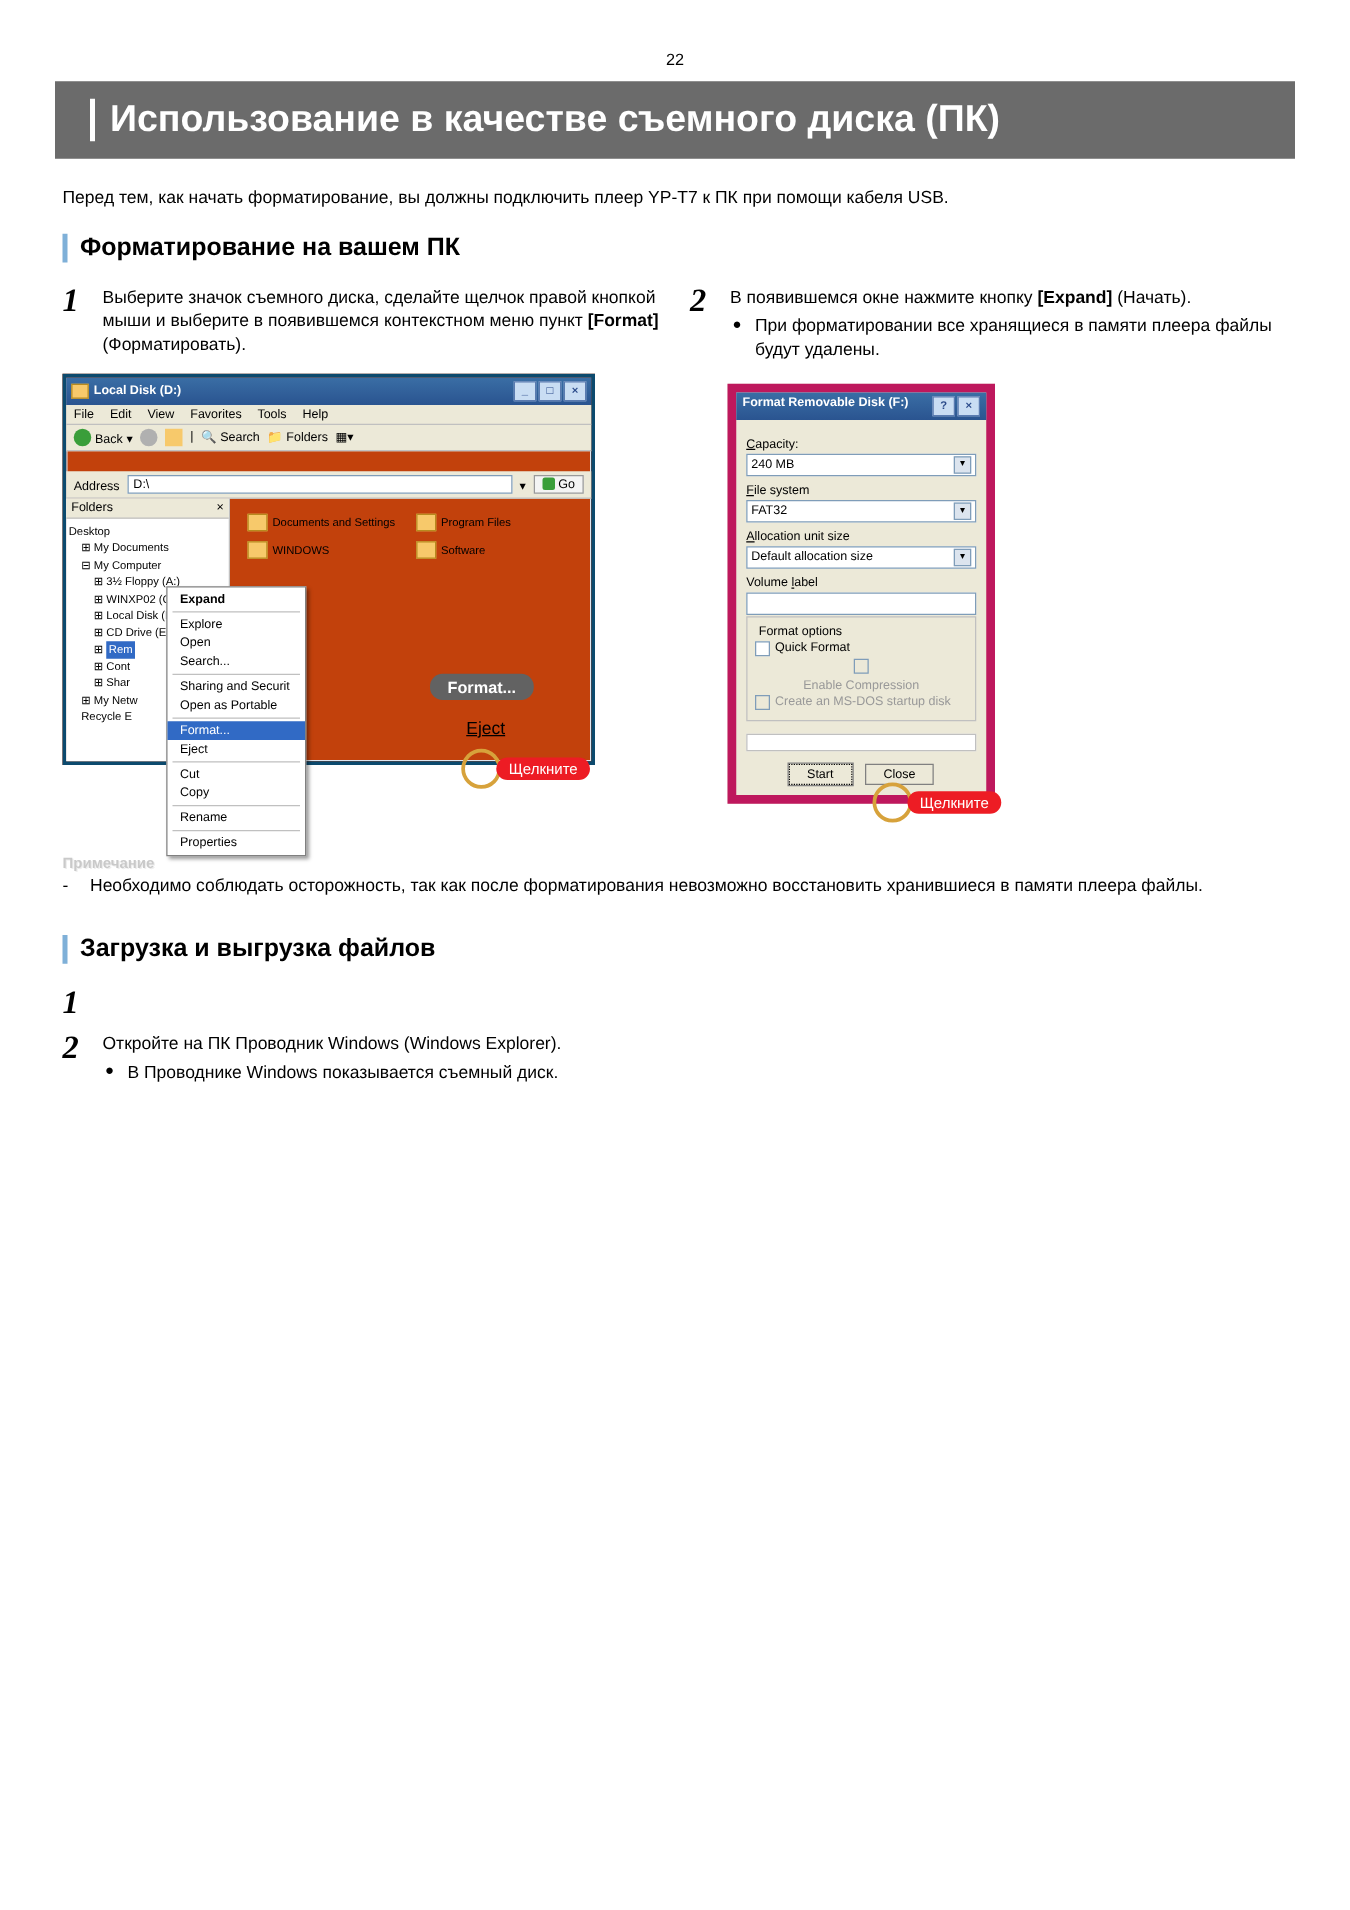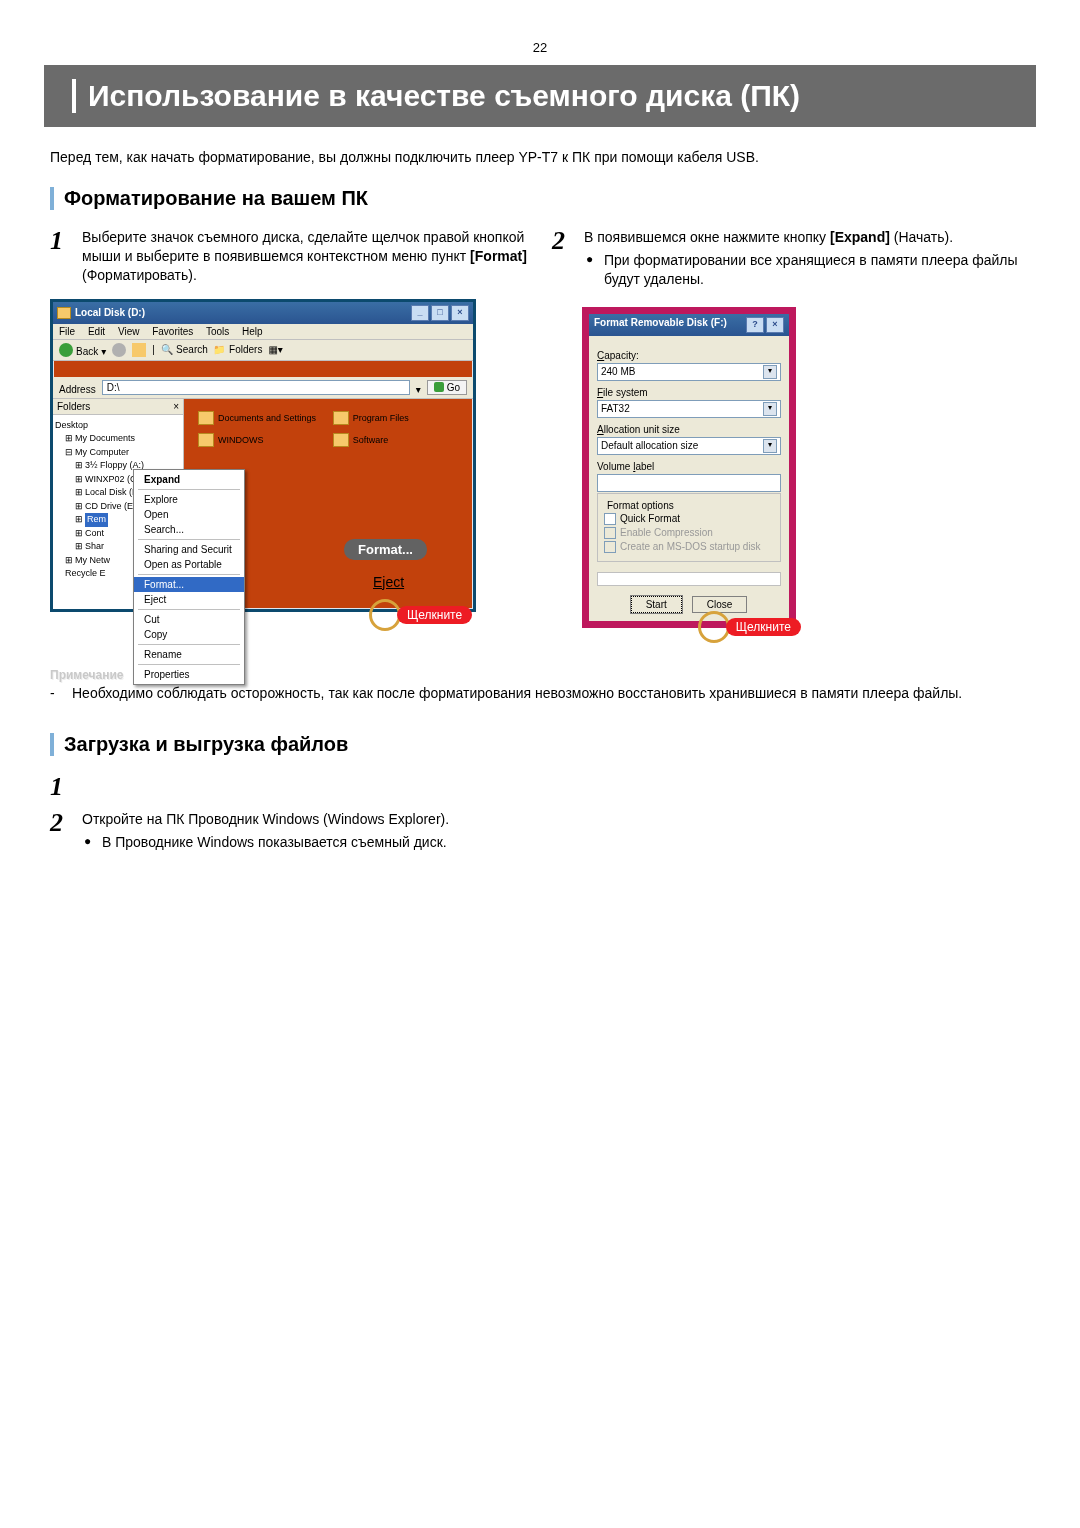--- a/index.html
+++ b/index.html
@@ -363,21 +363,21 @@
 
             <div class="fmt-lbl">Volume <span class="u">l</span>abel</div>
             <div class="fmt-input"></div>
 
             <div class="fmt-group">
               <div style="margin-top:-12px;background:#ece9d8;display:inline-block;padding:0 3px;">Format options</div>
               <div class="fmt-chk">
                   <span class="chk"></span>
                   <span>Quick Format</span>
                 </div>
-              <div class="fmt-chk" style="color:#999;">
+              <div class="fmt-chk" style="color:#999;flex-direction:column;">
                   <span class="chk" style="background:#ece9d8;"></span>
                   <span>Enable Compression</span>
                 </div>
               <div class="fmt-chk" style="color:#999;">
                   <span class="chk" style="background:#ece9d8;"></span>
                   <span>Create an MS-DOS startup disk</span>
                 </div>
             </div>
 
             <div class="fmt-prog"></div>

